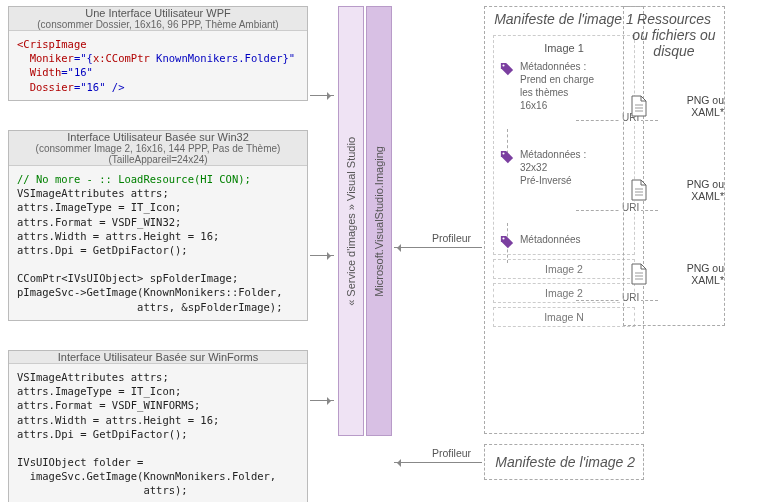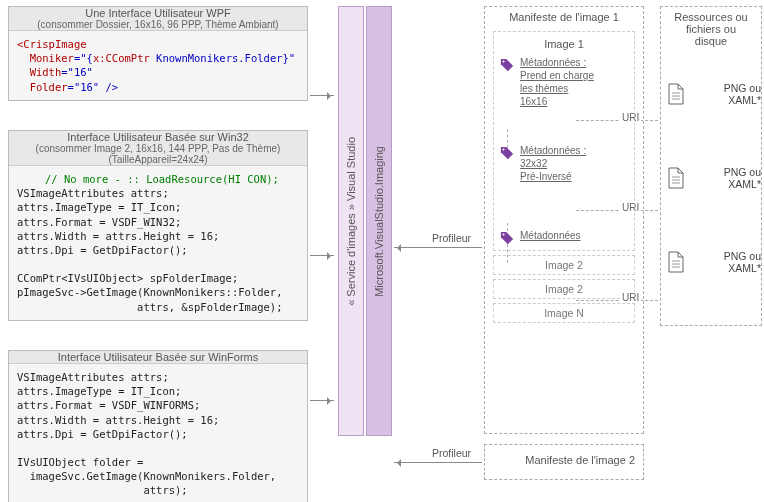--- a/index.html
+++ b/index.html
@@ -2,28 +2,28 @@
 <html><head>
 <meta charset="utf-8">
 <style>
   * { box-sizing: border-box; margin: 0; padding: 0; }
   body { font-family: "Segoe UI", Arial, sans-serif; font-size: 11px; color: #333; background: #fff; width: 764px; height: 502px; position: relative; }
   .panel { position: absolute; border: 1px solid #bbb; background: #f5f5f5; }
   .panel-title { background: #e8e8e8; border-bottom: 1px solid #ccc; padding: 0 6px; font-size: 11px; color: #555; text-align: center; }
   .panel-subtitle { font-size: 10px; color: #666; display: block; }
   .panel-body { padding: 6px 8px; font-family: Consolas, monospace; font-size: 10.5px; line-height: 1.35; white-space: pre; color: #222; }
   .kw-blue { color: #0000c0; }
-  .kw-green { color: #008000; margin-left: 28px; }
+  .kw-green { color: #008000; }
   .kw-red { color: #b00000; text-align: right; }
   .vbar { position: absolute; background: #e5d4ee; border: 1px solid #b89bc8; display: flex; align-items: center; justify-content: center; }
   .vbar span { writing-mode: vertical-rl; transform: rotate(180deg); font-size: 11px; color: #555; }
   .dashed-box { position: absolute; border: 1px dashed #aaa; }
-  .dashed-title { font-size: 11px; color: #555; text-align: left; padding: 4px 8px; }
+  .dashed-title { font-size: 14px; color: #555; text-align: left; padding: 4px 8px; font-style: italic; }
   .img-title { font-size: 11px; color: #555; text-align: center; padding: 2px 0; }
-  .meta { font-size: 10px; color: #666; padding-left: 22px; line-height: 1.3; position: relative; text-decoration: underline; }
+  .meta { font-size: 10px; color: #666; padding-left: 22px; line-height: 1.3; position: relative; }
   .tag-icon { position: absolute; left: 2px; top: 2px; width: 14px; height: 14px; }
   .tag-icon svg { width: 14px; height: 14px; }
   .uri-line { position: absolute; border-top: 1px dashed #aaa; }
   .uri-label { position: absolute; font-size: 10px; color: #666; background: #fff; padding: 0 2px; }
   .vdash { position: absolute; border-left: 1px dashed #aaa; }
   .res-row { display: flex; align-items: center; gap: 6px; padding: 3px 0 3px 6px; }
   .doc-icon { width: 18px; height: 22px; flex: 0 0 auto; }
   .res-row span { font-size: 10.5px; color: #444; text-align: right; }
   .arrow { position: absolute; height: 1px; background: #888; }
   .arrow::after { content: ""; position: absolute; right: -1px; top: -3px; border: 4px solid transparent; border-left-color: #888; }
@@ -36,21 +36,21 @@
 <body>
 
 <div class="panel" style="left:8px; top:6px; width:300px;">
   <div class="panel-title">
     <span>Une Interface Utilisateur WPF</span>
     <span class="panel-subtitle">(consommer Dossier, 16x16, 96 PPP, Thème Ambiant)</span>
   </div>
   <div class="panel-body"><span class="kw-red">&lt;CrispImage</span>
 <span class="kw-red">  Moniker</span><span class="kw-blue">="{</span><span class="kw-red">x:CComPtr</span><span class="kw-blue"> KnownMonikers.Folder}"</span>
 <span class="kw-red">  Width</span><span class="kw-blue">="16"</span>
-<span class="kw-red">  Folder</span><span class="kw-blue">="16" /&gt;</span></div>
+<span class="kw-red">  Dossier</span><span class="kw-blue">="16" /&gt;</span></div>
 </div>
 
 <div class="panel" style="left:8px; top:130px; width:300px;">
   <div class="panel-title">
     <span>Interface Utilisateur Basée sur Win32</span>
     <span class="panel-subtitle">(consommer Image 2, 16x16, 144 PPP, Pas de Thème)</span>
     <span class="panel-subtitle">(TailleAppareil=24x24)</span>
   </div>
   <div class="panel-body"><span class="kw-green">// No more - :: LoadResource(HI CON);</span>
 <span>VSImageAttributes attrs;</span>
@@ -138,21 +138,21 @@
   <div class="dashed-title" style="text-align:right; padding-top:9px;">Manifeste de l'image 2</div>
 </div>
 
 <div class="uri-line" style="left:576px; top:120px; width:82px;"></div>
 <div class="uri-label" style="left:620px; top:112px;">URI</div>
 <div class="uri-line" style="left:576px; top:210px; width:82px;"></div>
 <div class="uri-label" style="left:620px; top:202px;">URI</div>
 <div class="uri-line" style="left:576px; top:300px; width:82px;"></div>
 <div class="uri-label" style="left:620px; top:292px;">URI</div>
 
-<div class="dashed-box" style="left:660px; top:6px; width:102px; height:320px;">
+<div class="dashed-box" style="left:623px; top:6px; width:102px; height:320px;">
   <div class="dashed-title" style="text-align:center;">Ressources ou fichiers ou disque</div>
   <div class="res-row" style="margin-top:28px;">
     <svg class="doc-icon" viewBox="0 0 18 22">
         <path fill="#fff" stroke="#666" d="M2 1h9l5 5v15H2z"></path>
         <path fill="none" stroke="#666" d="M11 1v5h5"></path>
         <path stroke="#999" d="M5 10h8M5 13h8M5 16h8"></path>
       </svg>
     <span>PNG ou XAML*</span>
   </div>
   <div class="res-row" style="margin-top:54px;">

